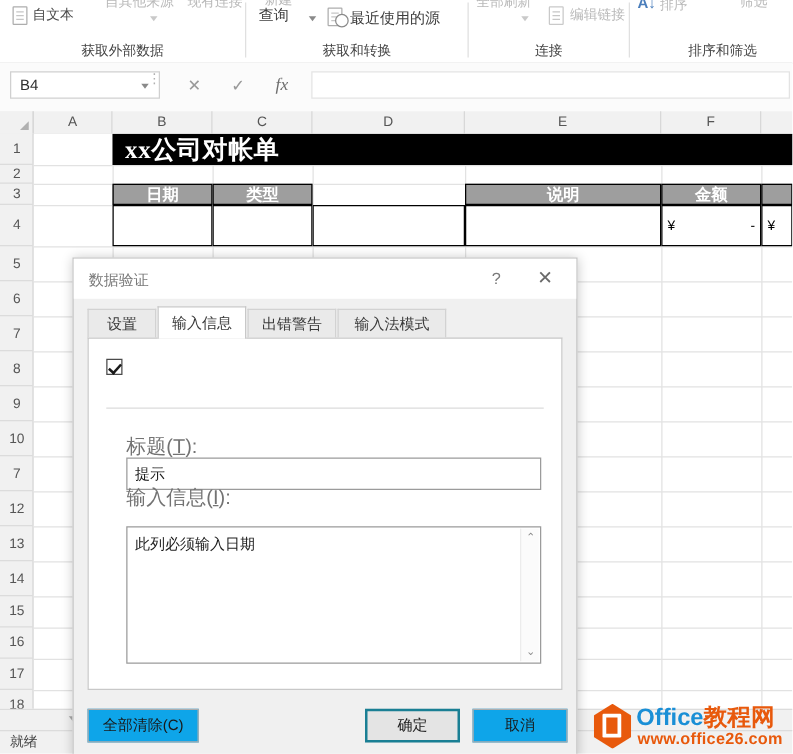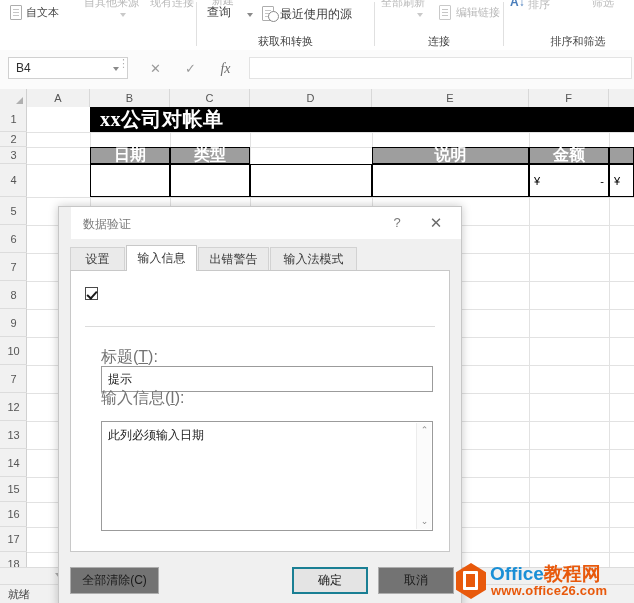--- a/index.html
+++ b/index.html
@@ -94,21 +94,21 @@
   .title-band {
     position: absolute; background: #000; color: #fff;
     display: flex; align-items: center; padding-left: 10px;
     font-family: "Liberation Serif", "DejaVu Serif", serif;
     font-size: 20px; font-weight: bold; letter-spacing: 0.5px;
   }
   .tbl-head {
     position: absolute; background: #9e9e9e; color: #fff;
     border: 1px solid #000; box-sizing: border-box;
     display: flex; align-items: center; justify-content: center;
-    font-size: 16px; font-weight: bold;
+    font-size: 13px; font-weight: bold;
   }
   .tbl-cell {
     position: absolute; background: #fff; border: 1px solid #000; box-sizing: border-box;
   }
   .money { font-size: 11px; color: #000; display: flex; align-items: center; padding: 0 4px; height: 100%; }
   .money .sym { flex: 0 0 auto; }
   .money .val { flex: 1; text-align: right; }
 
   
   .hscroll-row { position: absolute; left: 0; top: 567px; width: 634px; height: 17px; background: #f1f1f1;
@@ -122,21 +122,21 @@
     font-size: 11px; color: #444; line-height: 19px; padding-left: 8px; box-sizing: border-box;
   }
 
   
   .dialog {
     position: absolute; left: 58px; top: 206px; width: 402px; height: 400px;
     background: #f0f0f0; border: 1px solid #c6c6c6;
     box-shadow: 0 0 9px rgba(0,0,0,0.22);
   }
   .dlg-title {
-    position: absolute; left: 12px; top: 0; right: 0; height: 32px; background: #fff;
+    position: absolute; left: 0; top: 0; right: 0; height: 32px; background: #fff;
   }
   .dlg-title .txt { position: absolute; left: 12px; top: 9px; font-size: 12px; color: #7a7a7a; }
   .dlg-help { position: absolute; right: 54px; top: 7px; width: 20px; height: 18px;
               text-align: center; line-height: 18px; font-size: 13px; color: #7a7a7a; cursor: default; }
   .dlg-close { position: absolute; right: 14px; top: 7px; width: 22px; height: 18px;
                text-align: center; line-height: 17px; font-size: 15px; color: #6a6a6a; cursor: default; }
 
   .tabs { position: absolute; left: 11px; top: 38px; right: 11px; height: 26px; }
   .tab {
     position: absolute; top: 2px; height: 24px; box-sizing: border-box;
@@ -183,28 +183,28 @@
     position: absolute; right: 1px; top: 1px; bottom: 1px; width: 15px;
     background: #fbfbfb; border-left: 1px solid #ececec; box-sizing: border-box;
   }
   .vscroll .up, .vscroll .dn {
     position: absolute; left: 0; width: 15px; height: 15px; color: #8a8a8a;
     font-size: 9px; text-align: center; line-height: 15px;
   }
   .vscroll .up { top: 0; } .vscroll .dn { bottom: 0; }
 
   .dlg-btn {
-    position: absolute; box-sizing: border-box; background: #737373; border: 1px solid #adadad;
+    position: absolute; box-sizing: border-box; background: #0ea5e9; border: 1px solid #adadad;
     display: flex; align-items: center; justify-content: center;
     font-size: 12px; color: #1a1a1a; cursor: default;
   }
   .dlg-btn.default { border: 2px solid #1a7f94; background: #e4e4e4; }
 
   
-  .wm { position: absolute; left: 454px; top: 561px; width: 158px; height: 40px; text-align: right; }
+  .wm { position: absolute; left: 473px; top: 561px; width: 158px; height: 40px; text-align: right; }
   .wm .hexwrap { position: absolute; left: 0; top: 2px; width: 34px; height: 36px; }
   .wm .hex {
     position: absolute; left: 2px; top: 0; width: 30px; height: 36px; background: #e8590c;
     clip-path: polygon(50% 0%, 100% 26%, 100% 74%, 50% 100%, 0% 74%, 0% 26%);
   }
   .wm .hexinner {
     position: absolute; left: 9px; top: 8px; width: 15px; height: 19px; background: #fff; border-radius: 1px;
   }
   .wm .hexinner:after {
     content: ""; position: absolute; left: 3px; top: 3px; width: 9px; height: 13px; background: #e8590c;
@@ -229,20 +229,21 @@
           </span>
         <span>自文本</span>
       </div>
       <div class="rib-btn faded" style="left:84px;top:-4px">
         <span>自其他来源</span>
       </div>
       <span class="caret pale" style="position:absolute;left:120px;top:13px"></span>
       <div class="rib-btn faded" style="left:150px;top:-4px">
         <span>现有连接</span>
       </div>
+      <div class="rib-label">获取外部数据</div>
     </div>
     <div class="rib-sep" style="left:196px"></div>
 
     <div class="rib-group" style="left:197px;width:177px">
       <div class="rib-btn faded" style="left:15px;top:-6px;font-size:11px">
         <span>新建</span>
       </div>
       <div class="rib-btn" style="left:10px;top:6px;font-size:12px;color:#3d3d3d">
         <span>查询</span>
       </div>

